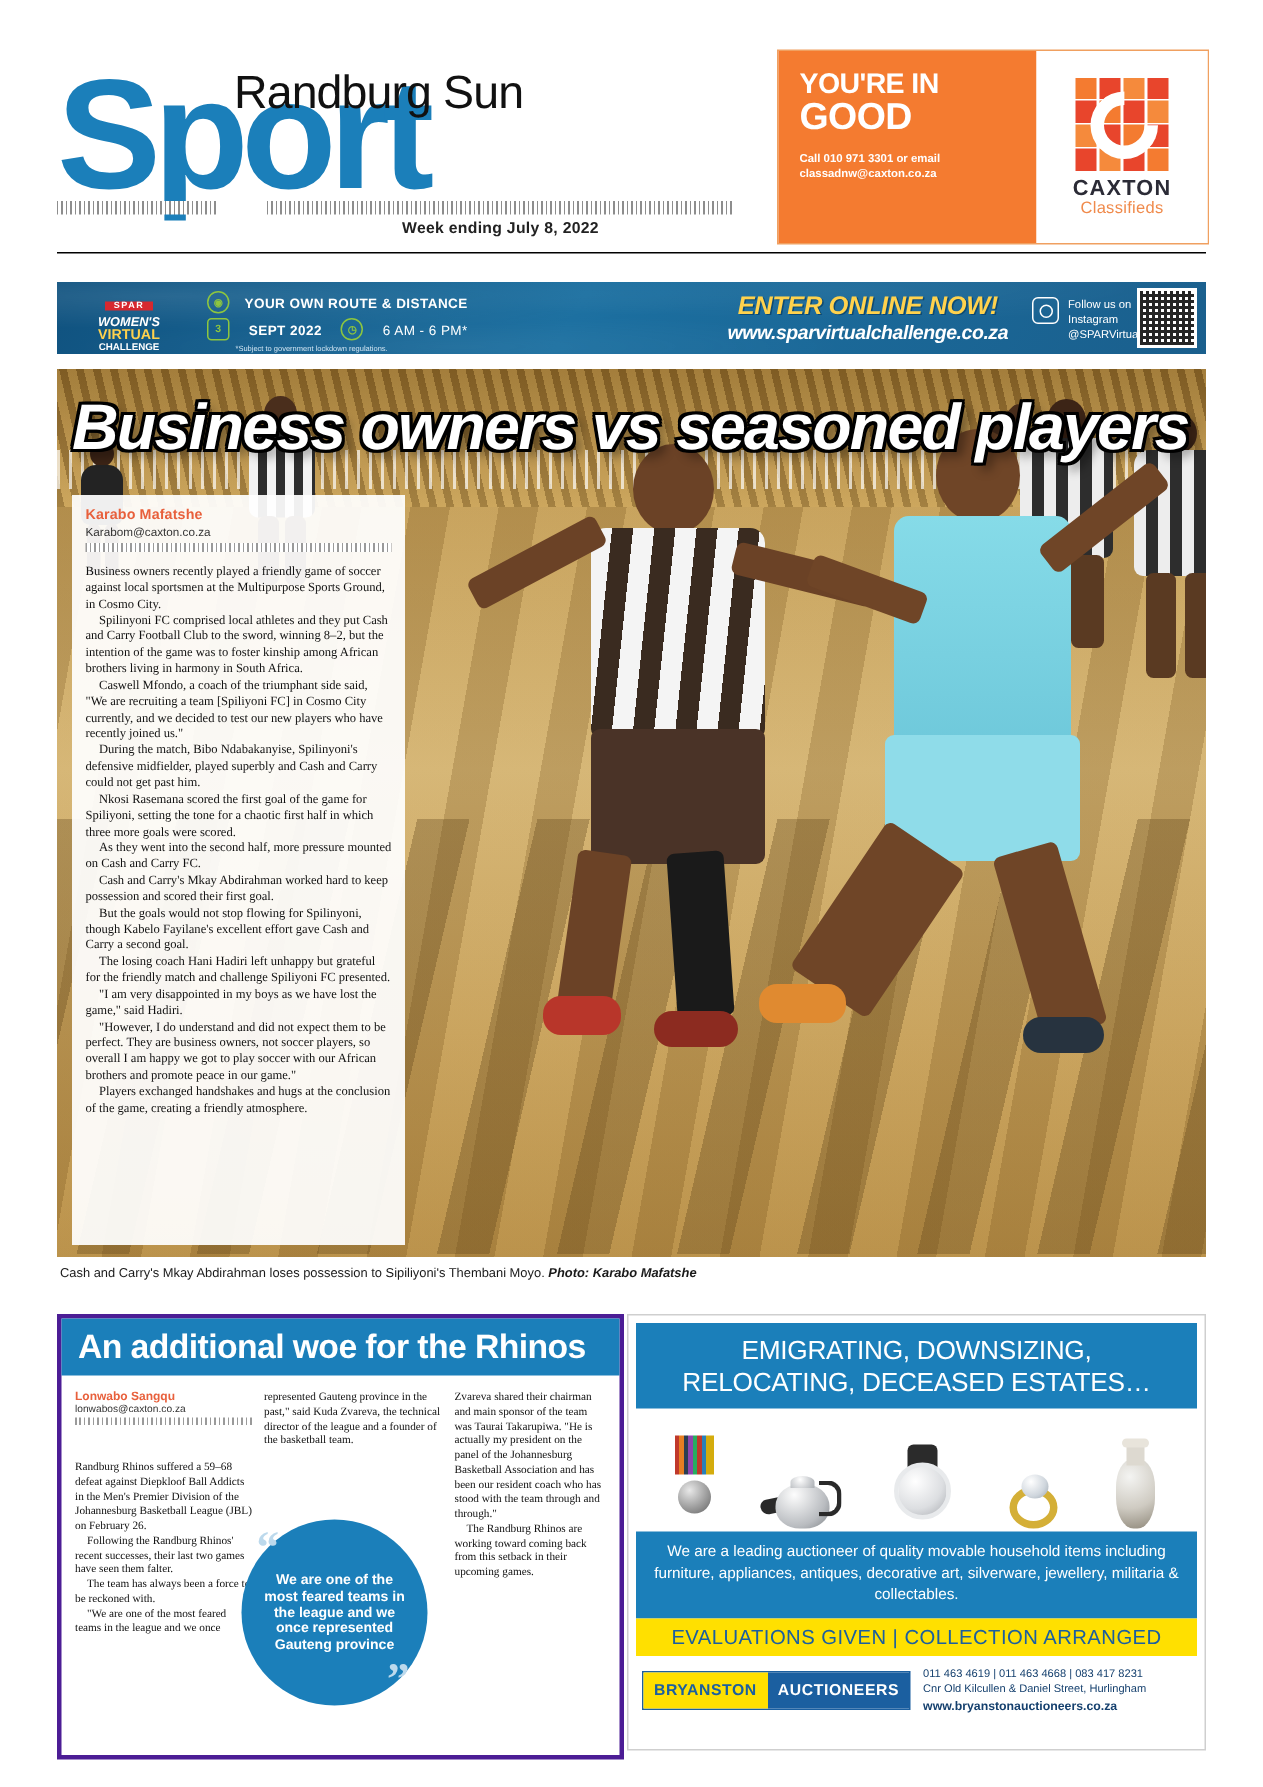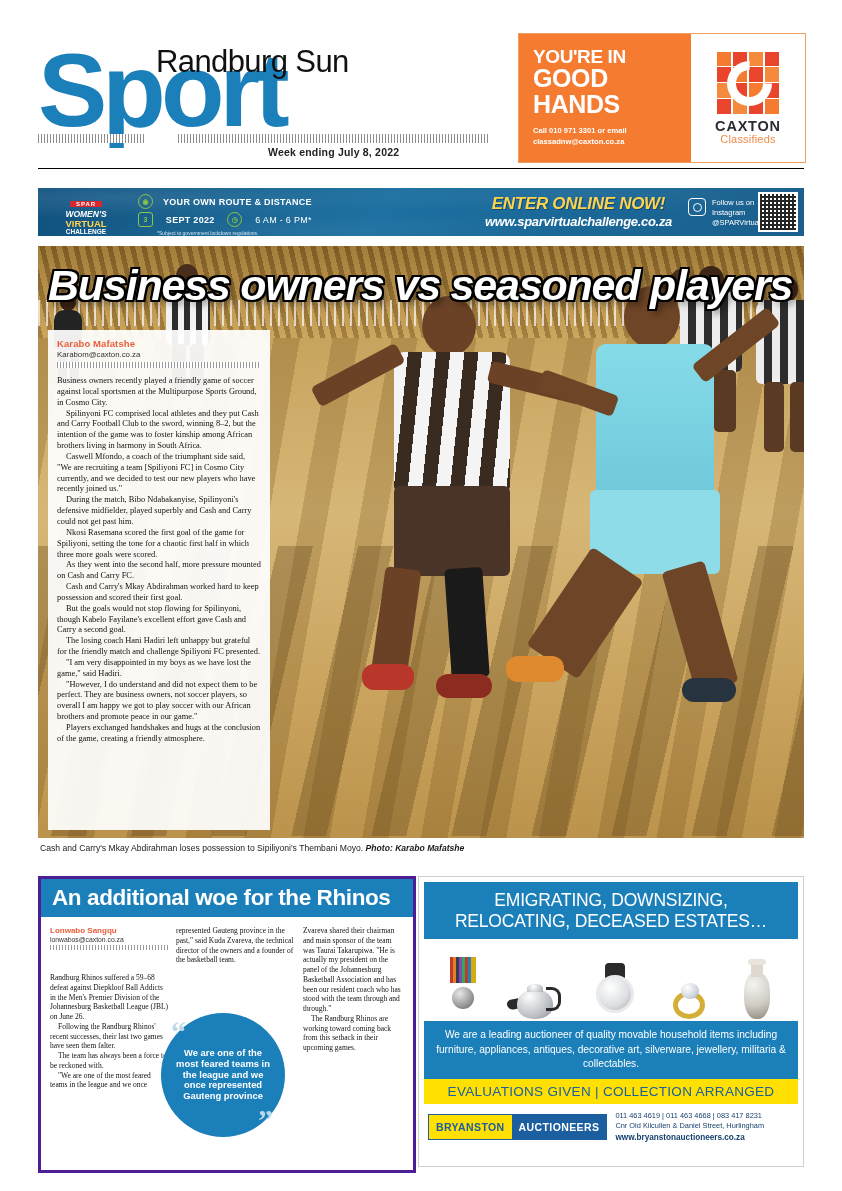--- a/index.html
+++ b/index.html
@@ -189,21 +189,20 @@
       <div class="mh-rule-left"></div>
       <div class="mh-rule-right"></div>
       <div class="mh-date">Week ending July 8, 2022</div>
     </div>
     <div class="mh-hr"></div>
 
     <div class="caxton">
       <div class="caxton-left">
         <div class="cx-l1">YOU'RE IN</div>
         <div class="cx-l2">GOOD</div>
-        <div class="cx-l3">HANDS</div>
         <div class="cx-call">
           <div>Call 010 971 3301 or email</div>
           <div>classadnw@caxton.co.za</div>
         </div>
       </div>
       <div class="caxton-right">
         <div class="cx-grid">
           <i style="background:#f47b30"></i>
             <i style="background:#e8452c"></i>
             <i style="background:#f58a3c"></i>
@@ -367,28 +366,28 @@
   <div class="rh">
     <div class="rh-head">An additional woe for the Rhinos</div>
     <div class="rh-body">
       <div>
         <div class="rh-by-name">Lonwabo Sangqu</div>
         <div class="rh-by-mail">lonwabos@caxton.co.za</div>
         <div class="rh-by-rule"></div>
       </div>
 
       <div class="rh-col rh-c1">
-        <p class="first">Randburg Rhinos suffered a 59–68 defeat against Diepkloof Ball Addicts in the Men's Premier Division of the Johannesburg Basketball League (JBL) on June 26.</p>
+        <p class="first">Randburg Rhinos suffered a 59–68 defeat against Diepkloof Ball Addicts in the Men's Premier Division of the Johannesburg Basketball League (JBL) on February 26.</p>
         <p>Following the Randburg Rhinos' recent successes, their last two games have seen them falter.</p>
         <p>The team has always been a force to be reckoned with.</p>
         <p>"We are one of the most feared teams in the league and we once</p>
       </div>
 
       <div class="rh-col rh-c2">
-        <p class="first">represented Gauteng province in the past," said Kuda Zvareva, the technical director of the owners and a founder of the basketball team.</p>
+        <p class="first">represented Gauteng province in the past," said Kuda Zvareva, the technical director of the league and a founder of the basketball team.</p>
       </div>
 
       <div class="rh-col rh-c3">
         <p class="first">Zvareva shared their chairman and main sponsor of the team was Taurai Takarupiwa. "He is actually my president on the panel of the Johannesburg Basketball Association and has been our resident coach who has stood with the team through and through."</p>
         <p>The Randburg Rhinos are working toward coming back from this setback in their upcoming games.</p>
       </div>
 
       <div class="pullquote">
         <span class="q-open">“</span>
         <span>We are one of the most feared teams in the league and we once represented Gauteng province</span>

